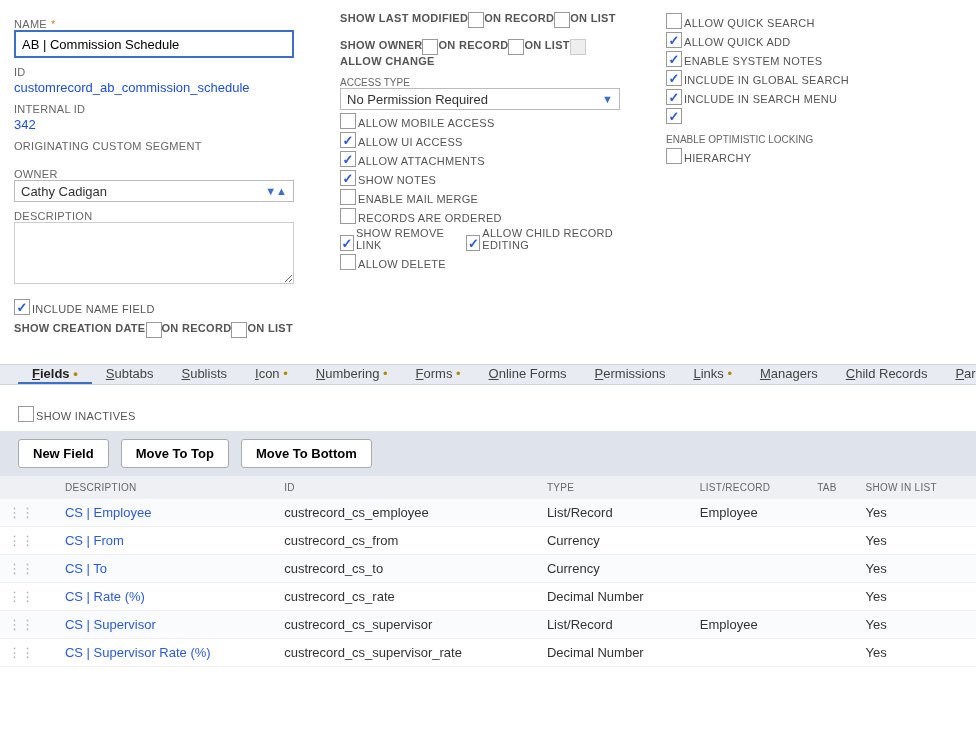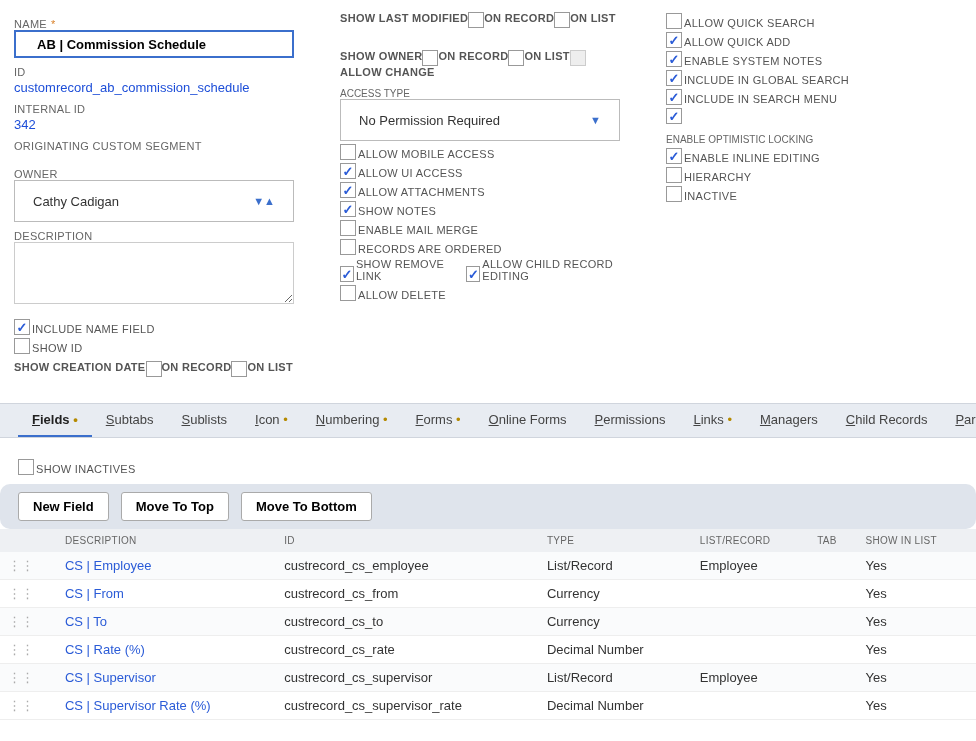--- a/index.html
+++ b/index.html
@@ -6,44 +6,44 @@
 body { font-family: "Segoe UI", Arial, sans-serif; font-size: 13px; color: #333; background: #fff; }
 
 .content { padding: 10px 14px; }
 .upper { display: flex; gap: 30px; }
 .col { flex: 1; min-width: 0; }
 
 .fld-label { font-size: 11px; color: #666; letter-spacing: 0.3px; text-transform: uppercase; margin-top: 8px; display: flex; align-items: center; gap: 4px; }
 .fld-label .req { color: #d9822b; }
 .fld-value { font-size: 13px; color: #1d4ed8; margin-top: 2px; }
 
-.text-input { width: 280px; height: 28px; border: 2px solid #3b6fcc; padding: 0 21px; font-size: 13px; outline: none; font-weight: bold; }
-.select-like { width: 280px; height: 42px; border: 1px solid #bbb; background: #fff; font-size: 13px; display: flex; align-items: center; justify-content: space-between; padding: 0 18px; cursor: pointer; }
+.text-input { width: 280px; height: 28px; border: 2px solid #3b6fcc; padding: 0 6px; font-size: 13px; outline: none; }
+.select-like { width: 280px; height: 22px; border: 1px solid #bbb; background: #fff; font-size: 13px; display: flex; align-items: center; justify-content: space-between; padding: 0 6px; cursor: pointer; }
 .select-like .chev { color: #3b6fcc; font-size: 11px; }
 .textarea-input { width: 280px; height: 62px; border: 1px solid #ccc; resize: both; font-size: 13px; padding: 4px; }
 
 .cb-row { display: flex; align-items: flex-end; gap: 2px; margin: 3px 0; }
 .cb { width: 16px; height: 16px; border: 1px solid #999; background: #fff; display: inline-flex; align-items: center; justify-content: center; cursor: pointer; }
 .cb.checked::after { content: "✓"; color: #2a5bd7; font-weight: bold; font-size: 13px; line-height: 1; }
 .cb.dis { background: #eee; border-color: #ccc; cursor: default; }
 .cb-label { font-size: 11px; color: #555; letter-spacing: 0.3px; text-transform: uppercase; }
 
 .inline-row { display: inline-flex; align-items: flex-start; margin-right: 10px; flex-wrap: wrap; font-weight: bold; }
 .inline-row .cb-label { white-space: nowrap; }
 
 .section-label { font-size: 10px; color: #666; text-transform: uppercase; margin-top: 10px; }
 
 .tab-bar { background: #e8ecf2; border-top: 1px solid #d0d5dd; border-bottom: 1px solid #d0d5dd; display: flex; padding: 0 18px; margin-top: 16px; overflow: hidden; }
-.tab { padding: 8px 14px; font-size: 13px; color: #444; cursor: pointer; white-space: nowrap; }
+.tab { padding: 1px 14px; font-size: 13px; color: #444; cursor: pointer; white-space: nowrap; }
 .tab.active { font-weight: bold; color: #222; border-bottom: 2px solid #3b6fcc; }
 .tab .underline { text-decoration: underline; text-decoration-thickness: 1px; }
 .tab .dot { color: #b58a00; }
 
 .sub-bar { padding: 6px 18px; margin-top: 12px; }
-.action-bar { background: #dfe4ec; padding: 8px 18px; display: flex; gap: 12px; border-radius: 10px; }
+.action-bar { background: #dfe4ec; padding: 8px 18px; display: flex; gap: 12px; }
 .btn { background: #fff; border: 1px solid #aaa; border-radius: 3px; padding: 6px 14px; font-size: 13px; cursor: pointer; font-weight: 600; }
 
 .tbl { width: 100%; border-collapse: collapse; }
 .tbl thead th { background: #eef0f3; font-size: 10px; color: #666; text-align: left; padding: 6px 8px; font-weight: normal; letter-spacing: 0.3px; text-transform: uppercase; }
 .tbl tbody td { padding: 6px 8px; font-size: 13px; border-bottom: 1px solid #eee; }
 .tbl tbody tr:nth-child(odd) td { background: #fafbfc; }
 .link { color: #2a5bd7; cursor: pointer; }
 .drag { color: #aaa; cursor: grab; }
 </style>
 </head>
@@ -74,43 +74,39 @@
         <span class="chev">▼▲</span>
       </div>
 
       <div class="fld-label">DESCRIPTION</div>
       <textarea class="textarea-input" style=""></textarea>
 
       <div class="cb-row" style="margin-top:12px">
         <span class="cb checked"></span>
         <span class="cb-label">INCLUDE NAME FIELD</span>
       </div>
-      <div class="cb-row">
-        <span class="cb"></span>
-        <span class="cb-label">SHOW ID</span>
-      </div>
 
       <div class="inline-row" style="margin-top:4px">
         <span class="cb-label">SHOW CREATION DATE</span>
         <span class="cb"></span>
         <span class="cb-label">ON RECORD</span>
         <span class="cb"></span>
         <span class="cb-label">ON LIST</span>
       </div>
     </div>
 
     <div class="col">
       <div class="inline-row">
         <span class="cb-label">SHOW LAST MODIFIED</span>
         <span class="cb"></span>
         <span class="cb-label">ON RECORD</span>
         <span class="cb"></span>
         <span class="cb-label">ON LIST</span>
       </div>
-      <div class="inline-row" style="margin-top:22px">
+      <div class="inline-row" style="margin-top:11px">
         <span class="cb-label">SHOW OWNER</span>
         <span class="cb"></span>
         <span class="cb-label">ON RECORD</span>
         <span class="cb"></span>
         <span class="cb-label">ON LIST</span>
         <span class="cb dis"></span>
         <span class="cb-label">ALLOW CHANGE</span>
       </div>
 
       <div class="section-label">ACCESS TYPE</div>
@@ -176,30 +172,22 @@
       <div class="cb-row">
           <span class="cb checked"></span>
           <span class="cb-label">INCLUDE IN SEARCH MENU</span>
         </div>
       <div class="cb-row">
           <span class="cb checked"></span>
           <span class="cb-label"></span>
         </div>
       <div class="section-label">ENABLE OPTIMISTIC LOCKING</div>
       <div class="cb-row">
-          <span class="cb checked"></span>
-          <span class="cb-label">ENABLE INLINE EDITING</span>
-        </div>
-      <div class="cb-row">
           <span class="cb"></span>
           <span class="cb-label">HIERARCHY</span>
-        </div>
-      <div class="cb-row">
-          <span class="cb"></span>
-          <span class="cb-label">INACTIVE</span>
         </div>
     </div>
 
   </div>
 </div>
 
 <div class="tab-bar" id="tab-bar">
     <div class="tab active"><span class="underline">F</span>ields <span class="dot">•</span></div>
     <div class="tab"><span class="underline">S</span>ubtabs</div>
     <div class="tab"><span class="underline">S</span>ublists</div>

